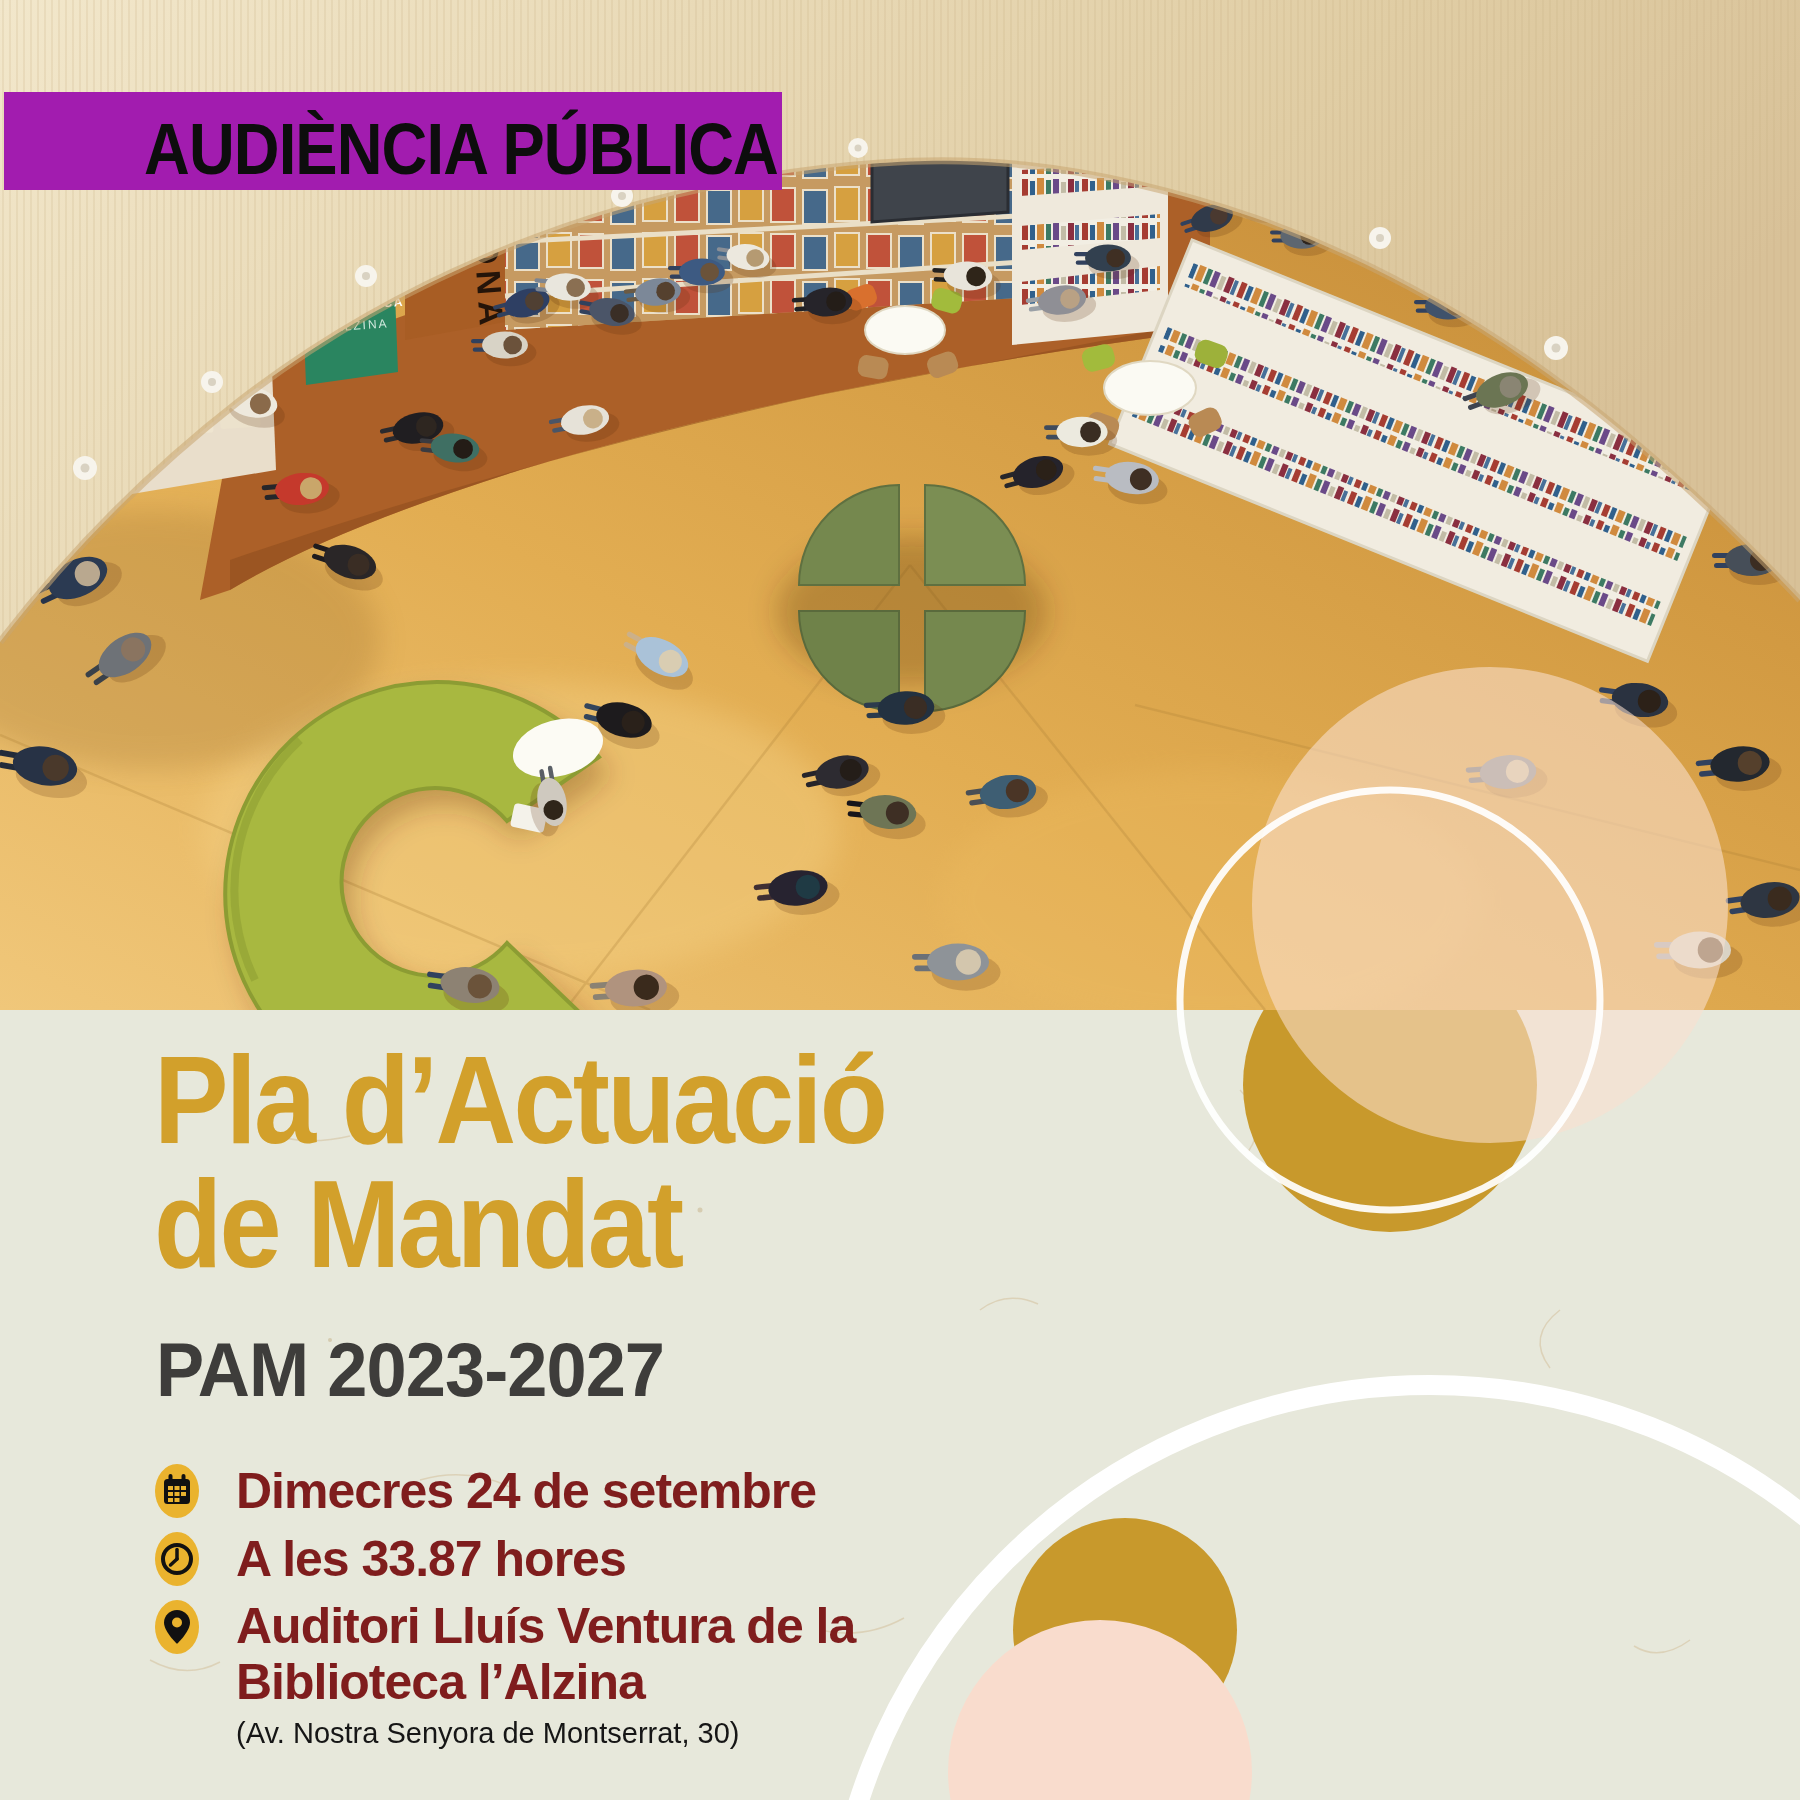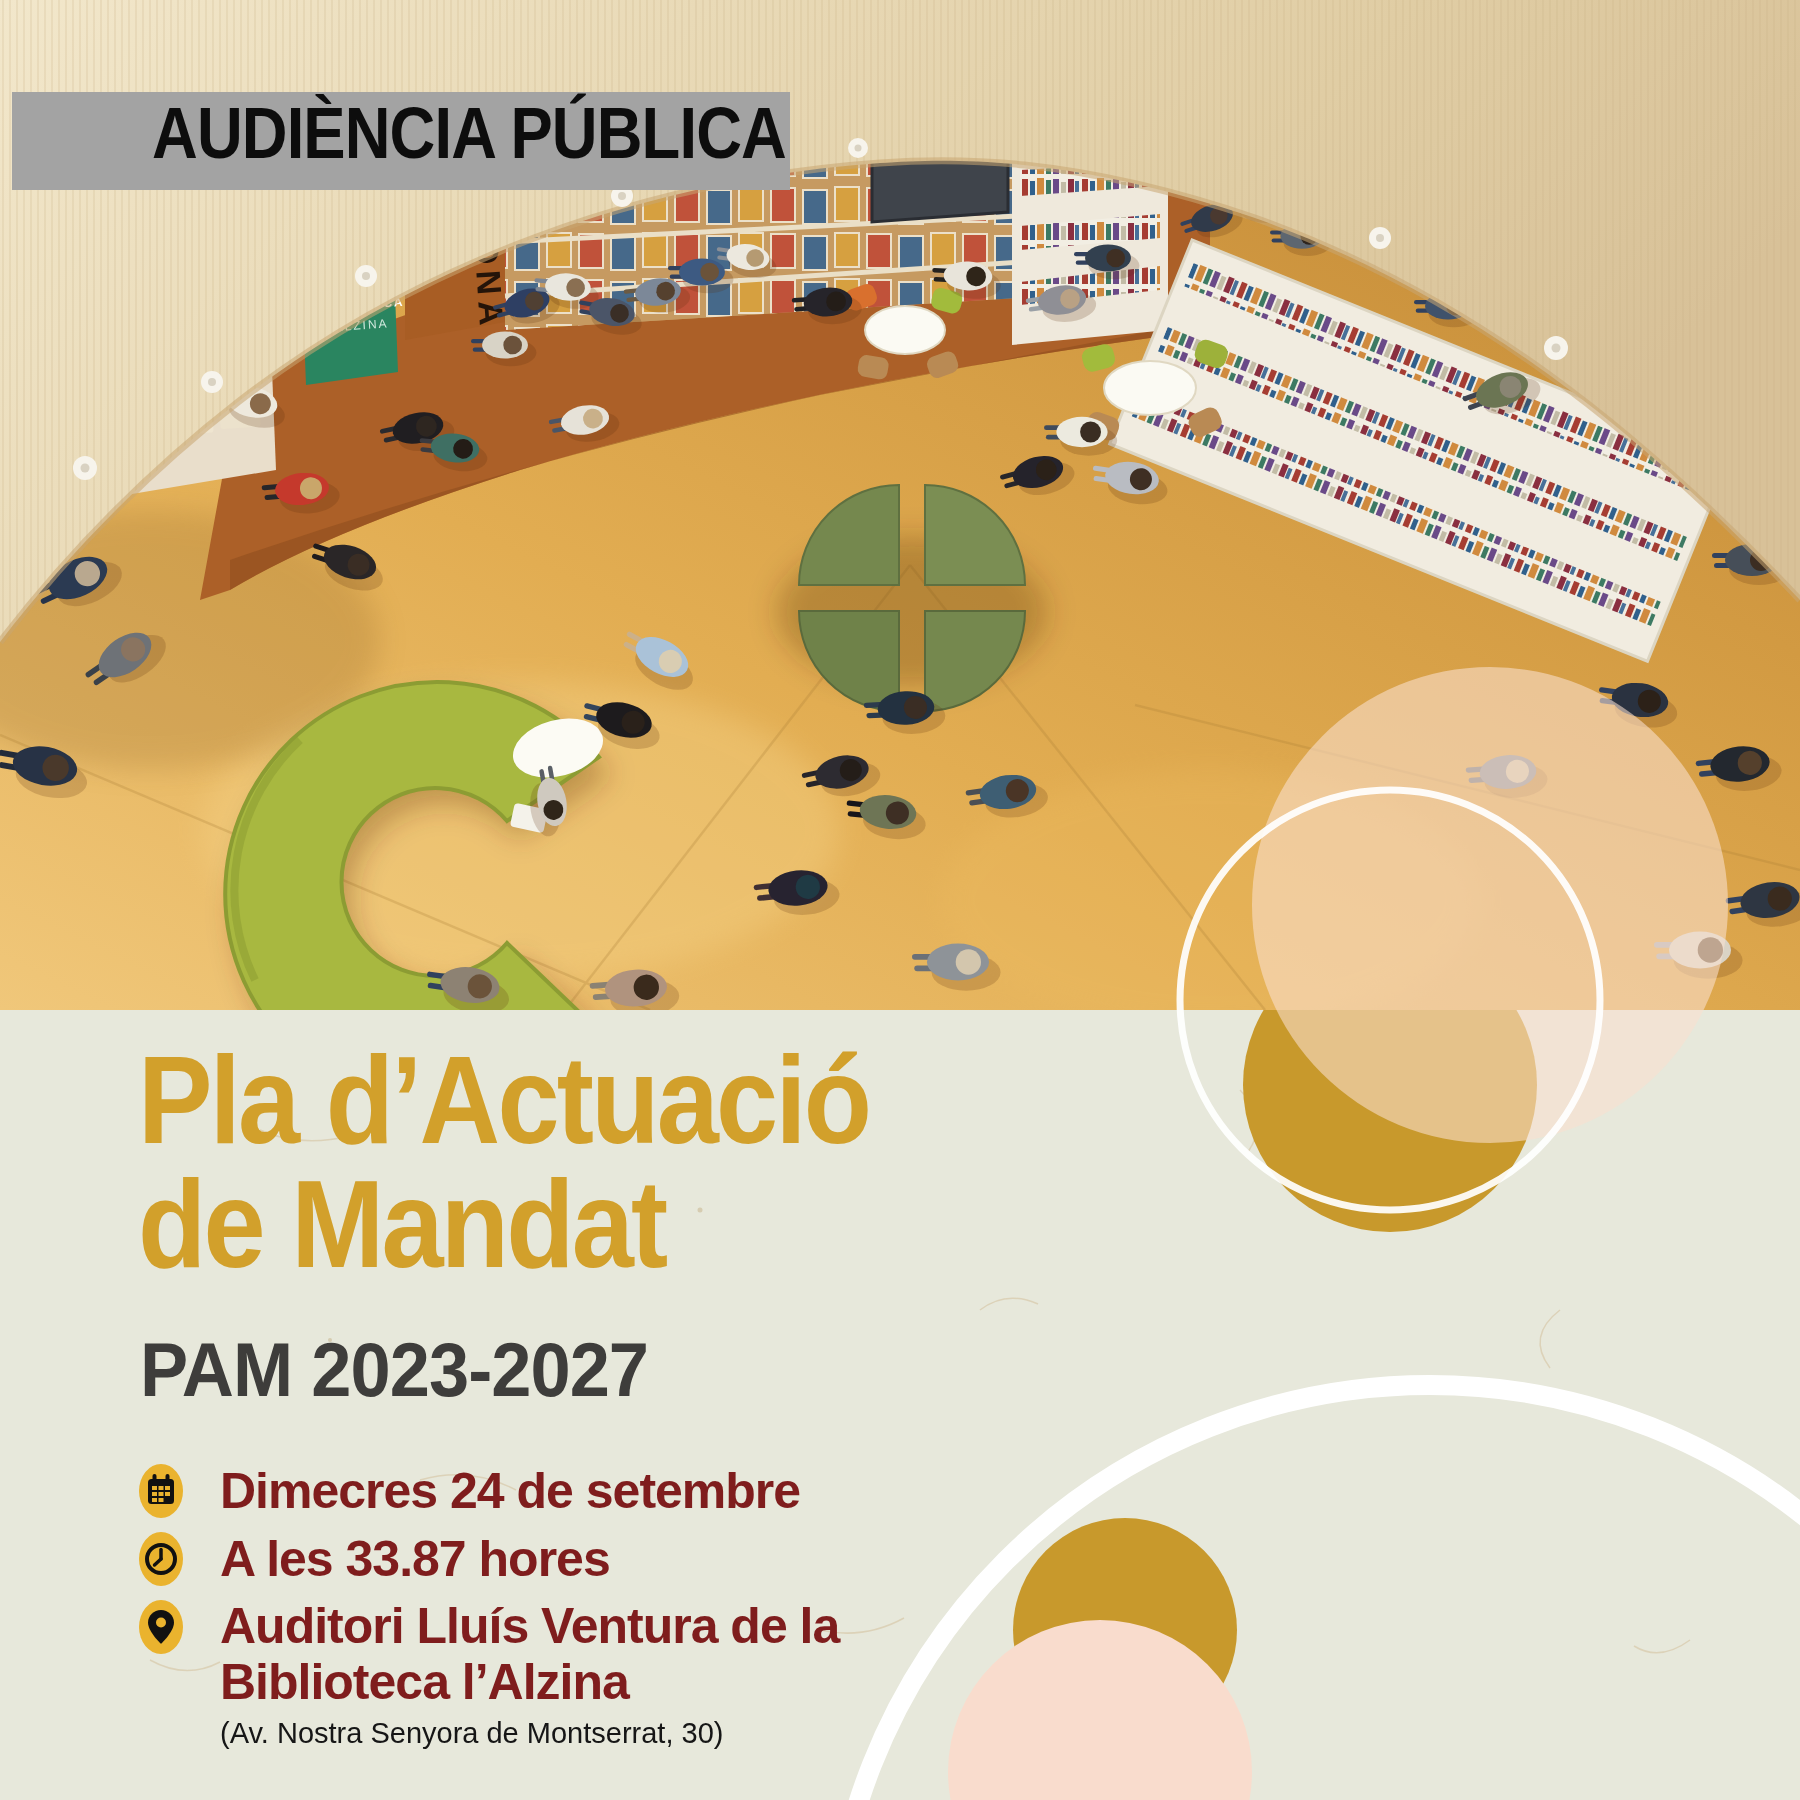--- a/index.html
+++ b/index.html
@@ -2,25 +2,25 @@
 <html><head>
 <meta charset="utf-8">
 <style>
   html,body{margin:0;padding:0;background:#555;}
   .poster{position:relative;width:1800px;height:1800px;overflow:hidden;
           background:#e7e8db;font-family:"Liberation Sans",sans-serif;}
   .photo{position:absolute;left:0;top:0;width:1800px;height:1010px;display:block;}
   .bottom-panel{position:absolute;left:0;top:1010px;width:1800px;height:790px;background:#e7e8db;}
   .texture{position:absolute;left:0;top:1010px;width:1800px;height:790px;pointer-events:none;}
   .decor{position:absolute;left:0;top:0;width:1800px;height:1800px;pointer-events:none;z-index:4;}
-  .banner{position:absolute;left:12px;top:92px;width:778px;height:98px;background:#a3a3a3;z-index:6;
-          display:flex;align-items:flex-start;}
+  .banner{position:absolute;left:4px;top:92px;width:778px;height:98px;background:#a21caf;z-index:6;
+          display:flex;align-items:flex-end;}
   .banner span{display:inline-block;margin-left:140px;font-size:72px;font-weight:bold;color:#0d0d0d;
           letter-spacing:-1px;transform:scaleX(.88);transform-origin:left center;white-space:nowrap;}
-  .content{position:absolute;left:0;top:0;width:1658px;height:1800px;z-index:6;pointer-events:none;}
+  .content{position:absolute;left:16px;top:0;width:1658px;height:1800px;z-index:6;pointer-events:none;}
   .title{position:absolute;left:138px;top:1038px;font-size:124px;font-weight:bold;color:#d2a02b;
          line-height:124px;letter-spacing:-3px;transform:scaleX(.9);transform-origin:left top;white-space:nowrap;}
   .pam{position:absolute;left:140px;top:1326px;font-size:76px;font-weight:bold;color:#3e3d3b;
        letter-spacing:-1px;transform:scaleX(.95);transform-origin:left top;white-space:nowrap;}
   .details{position:absolute;left:138px;top:1462px;}
   .drow{display:flex;align-items:center;margin-bottom:10px;}
   .drow.top{align-items:flex-start;}
   .dicon{width:46px;height:58px;flex:0 0 46px;margin-right:36px;}
   .dtext{font-size:50px;font-weight:bold;color:#7f1d1d;letter-spacing:-1px;line-height:56px;white-space:nowrap;}
   .dnote{font-size:29px;font-weight:normal;color:#161616;letter-spacing:0;line-height:46px;}

